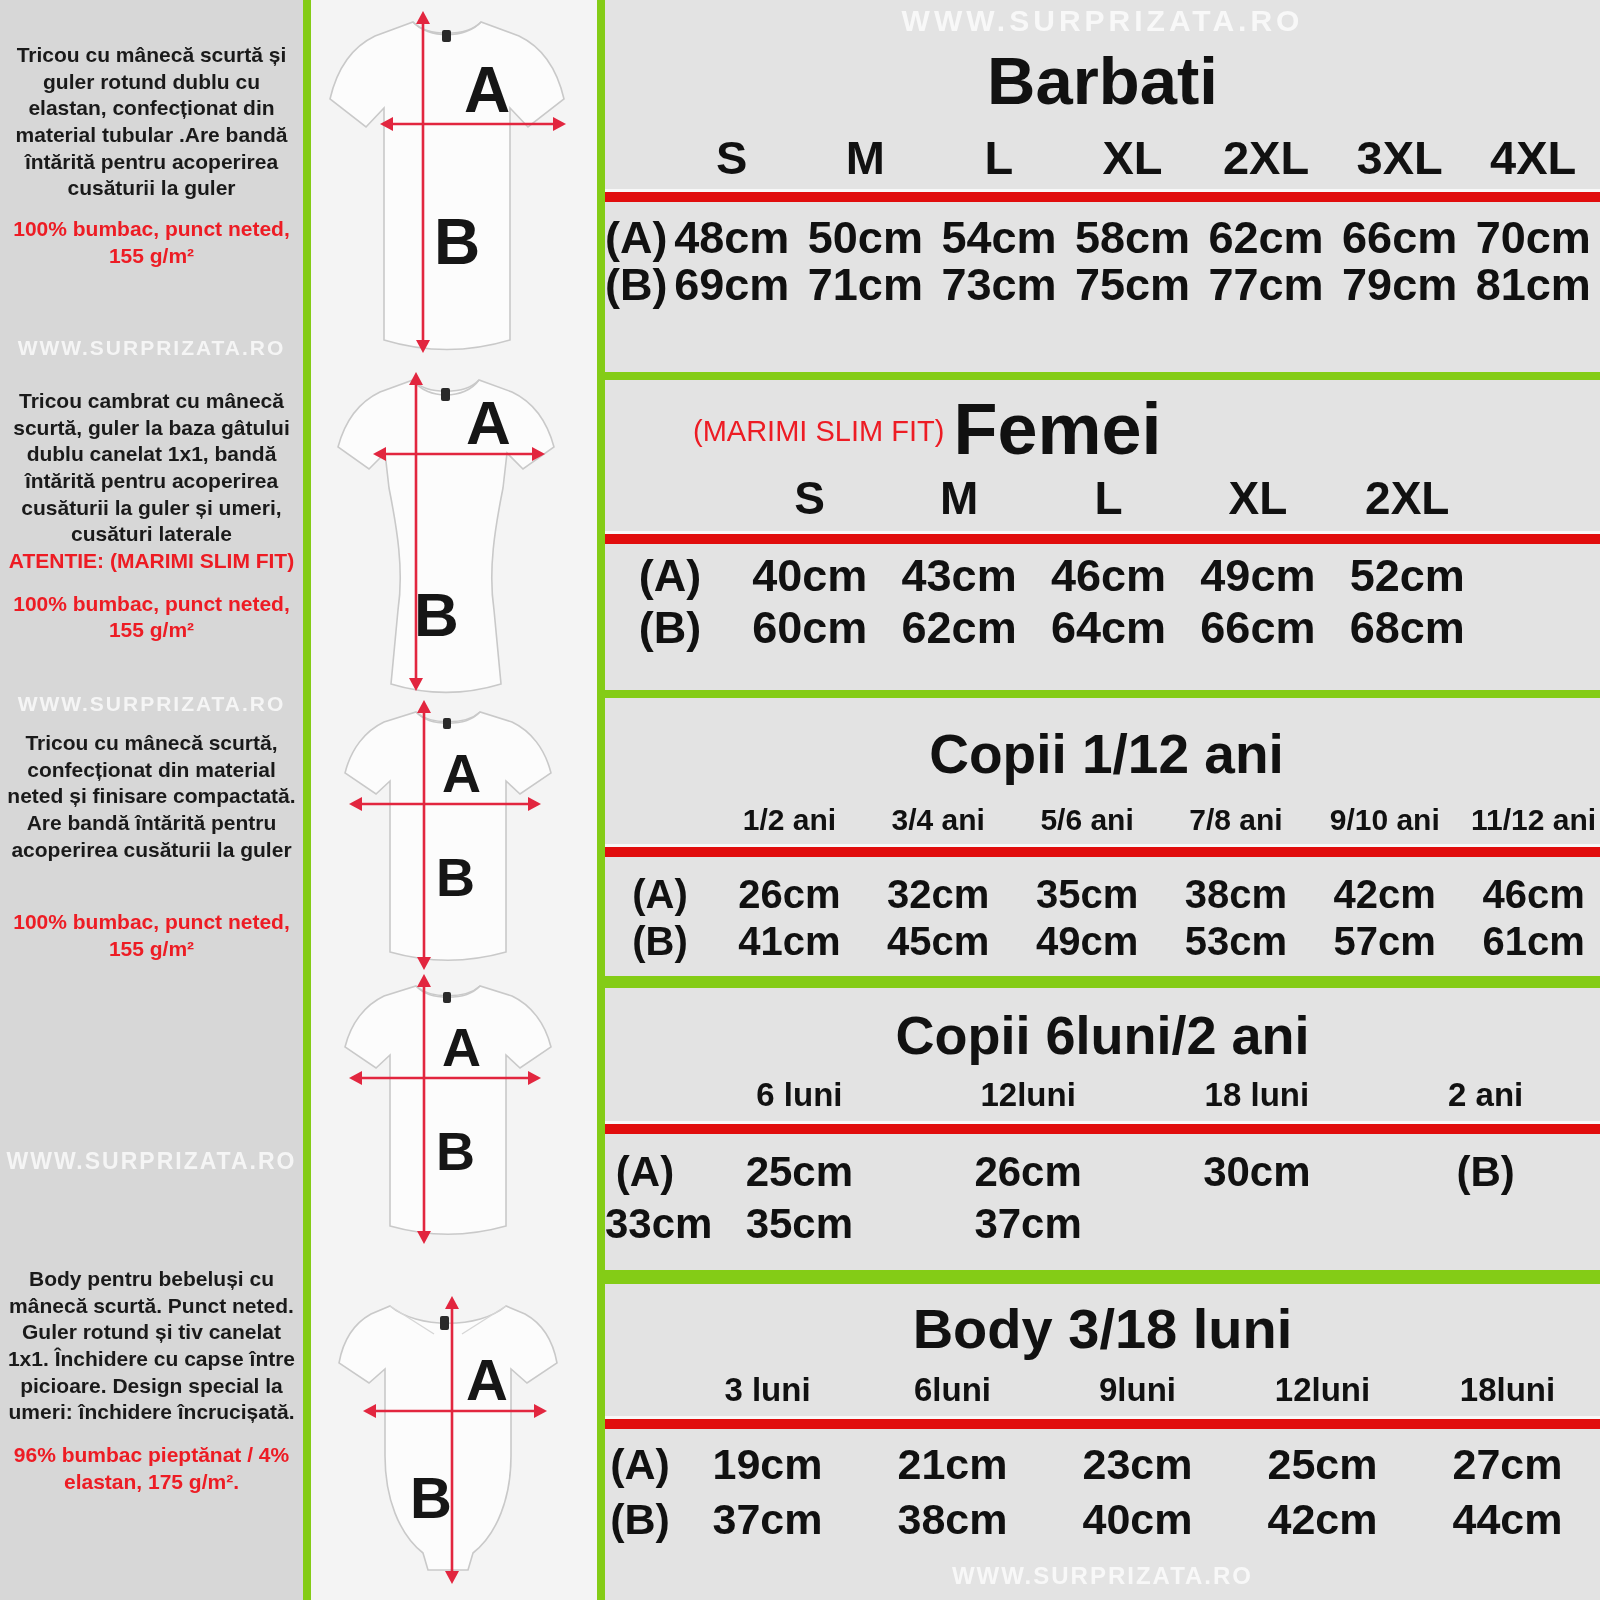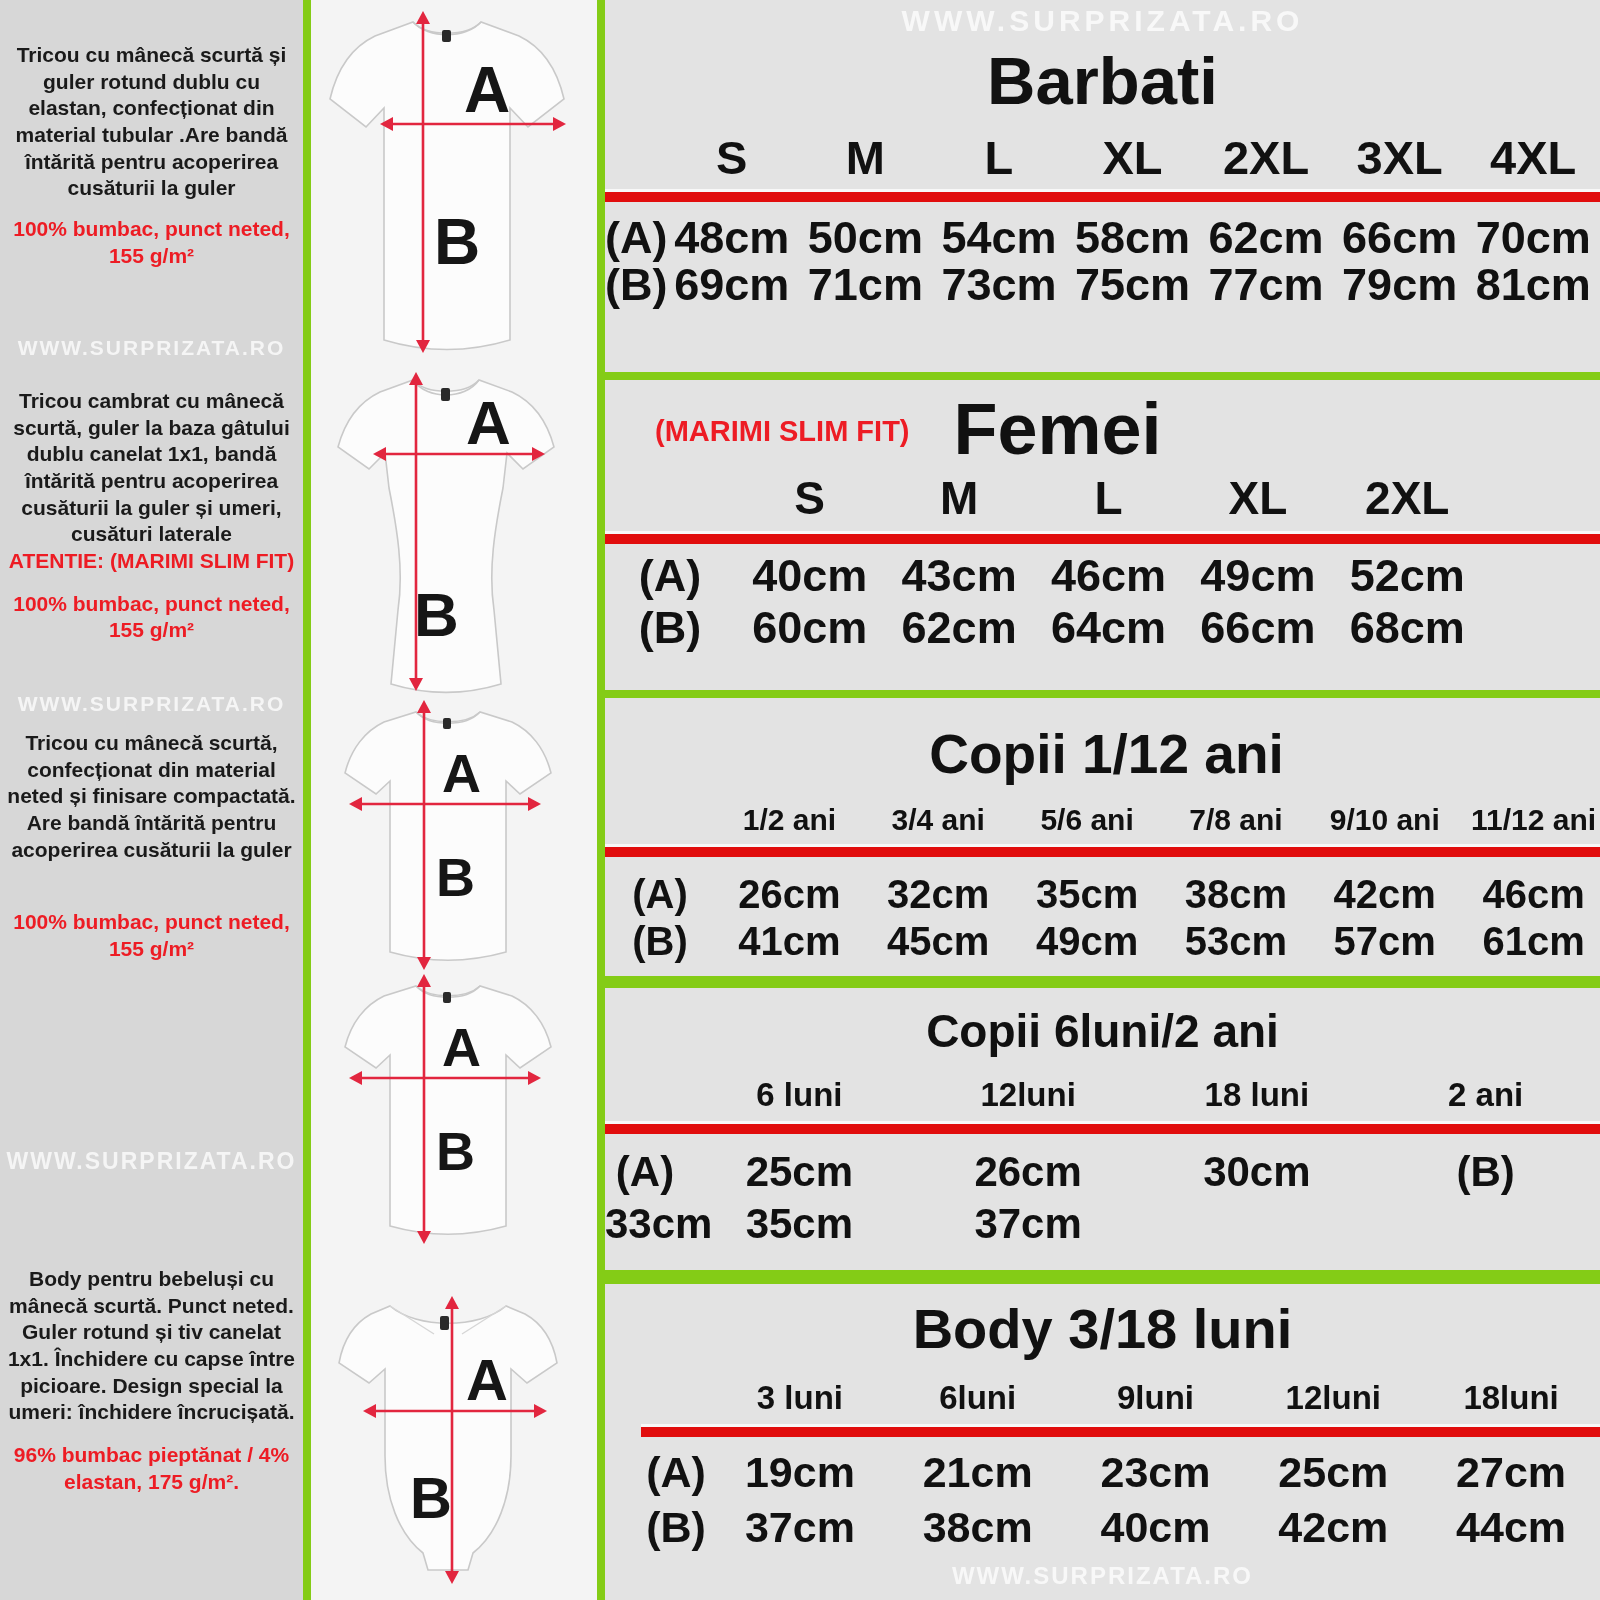--- a/index.html
+++ b/index.html
@@ -20,21 +20,21 @@
   .tee{fill:#fcfcfc;stroke:#c9c9c9;stroke-width:1.6;}
   .collar{fill:none;stroke:#c9c9c9;stroke-width:1.6;}
   .seam{fill:none;stroke:#d6d6d6;stroke-width:1.4;}
   .logo{fill:#2a2a2a;}
   .arrowline{stroke:var(--arrow);stroke-width:2.6;fill:none;}
   .arrowhead{fill:var(--arrow);stroke:none;}
   svg text.ltr{fill:#161616;font-weight:bold;font-family:"Liberation Sans", sans-serif;}
   
   .panel{position:absolute;left:605px;width:995px;background:var(--panel-bg);color:#111;}
   .panel .title{position:absolute;left:0;right:0;text-align:center;font-weight:bold;white-space:nowrap;}
-  .panel .pretitle{position:absolute;font-weight:bold;color:var(--red-text);white-space:nowrap;}
+  .panel .pretitle{position:absolute;font-weight:normal;color:var(--red-text);white-space:nowrap;margin-left:38px;}
   .grid{position:absolute;left:0;right:0;display:grid;}
   .grid div{text-align:center;font-weight:bold;white-space:nowrap;}
   .redline{grid-column:1/-1;height:10px;background:var(--red-line);margin-top:6px;box-shadow:0 -3px 0 #f8f8f8;}
   .p1{top:0;height:372px;}
   .p1 .title{top:42px;font-size:67px;}
   .p1 .grid{top:130px;}
   .p1 .hd{font-size:47px;line-height:56px;}
   .p1 .vl,.p1 .rl{font-size:45px;line-height:47px;}
   .p1 .redline{margin-bottom:12px;}
   .p2{top:380px;height:310px;}
@@ -44,28 +44,28 @@
   .p2 .redline{margin-right:-118px;margin-bottom:6px;}
   .p2 .hd{font-size:46px;line-height:60px;}
   .p2 .vl,.p2 .rl{font-size:45px;line-height:52px;}
   .p3{top:698px;height:278px;padding-left:8px;}
   .p3 .title{top:24px;font-size:55px;}
   .p3 .grid{top:101px;}
   .p3 .hd{font-size:30px;line-height:42px;}
   .p3 .vl,.p3 .rl{font-size:40px;line-height:47px;}
   .p3 .redline{margin-bottom:14px;}
   .p4{top:988px;height:282px;}
-  .p4 .title{top:16px;font-size:46px;}
+  .p4 .title{top:16px;font-size:54px;}
   .p4 .grid{top:84px;}
   .p4 .redline{margin-right:-80px;margin-bottom:12px;}
   .p4 .hd{font-size:33px;line-height:46px;}
   .p4 .vl,.p4 .rl{font-size:42px;line-height:52px;}
   .p5{top:1284px;height:316px;}
   .p5 .title{top:12px;font-size:56px;}
-  .p5 .grid{top:91px;padding-left:36px;}
+  .p5 .grid{top:83px;}
   .p5 .hd{font-size:33px;line-height:46px;}
   .p5 .vl,.p5 .rl{font-size:43px;line-height:55px;}
   .p5 .redline{margin-bottom:8px;}
   
   .wm{position:absolute;text-align:center;font-weight:bold;color:var(--wm);letter-spacing:2px;white-space:nowrap;}
   .wm-top{left:0;right:0;top:4px;font-size:30px;letter-spacing:4px;}
   .wm-bottom{left:0;right:0;top:278px;font-size:24px;}
   .wm-l{left:0;right:0;font-size:21px;}
 </style>
 </head>

